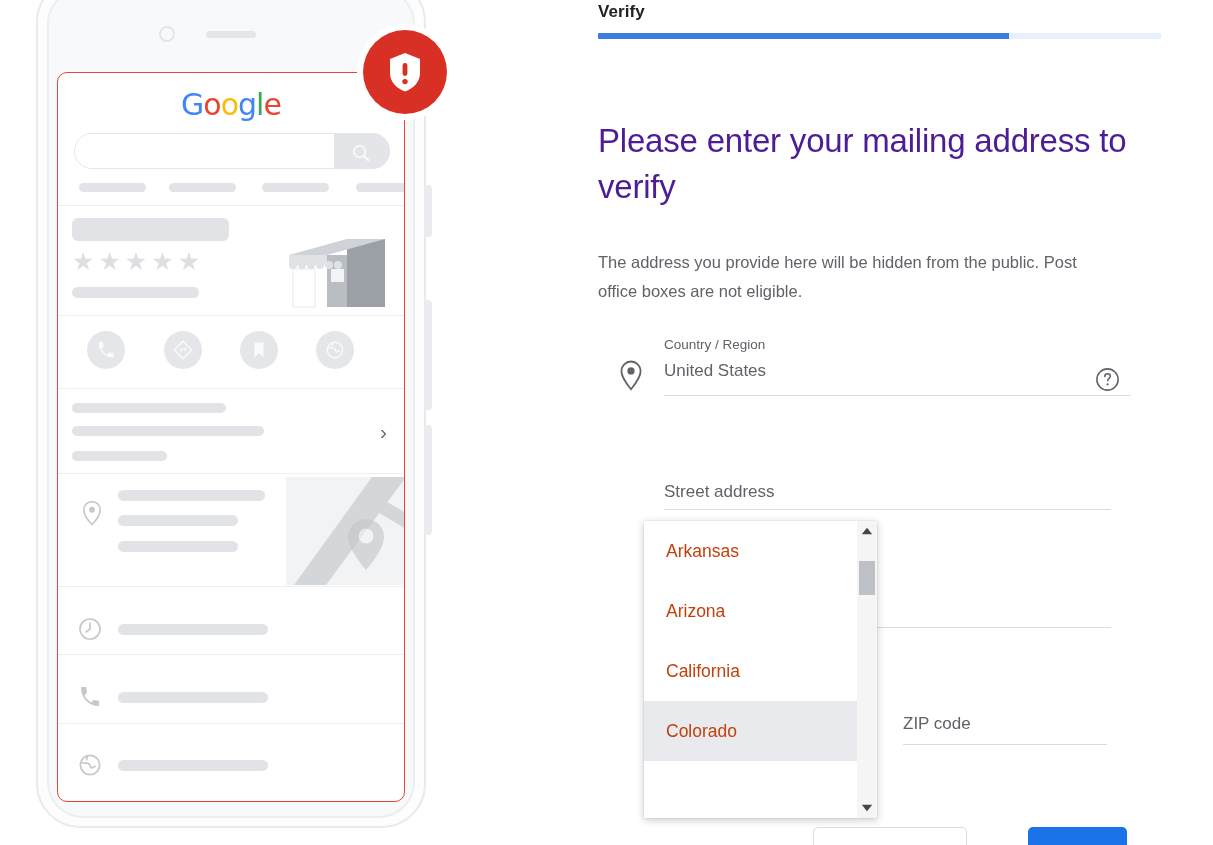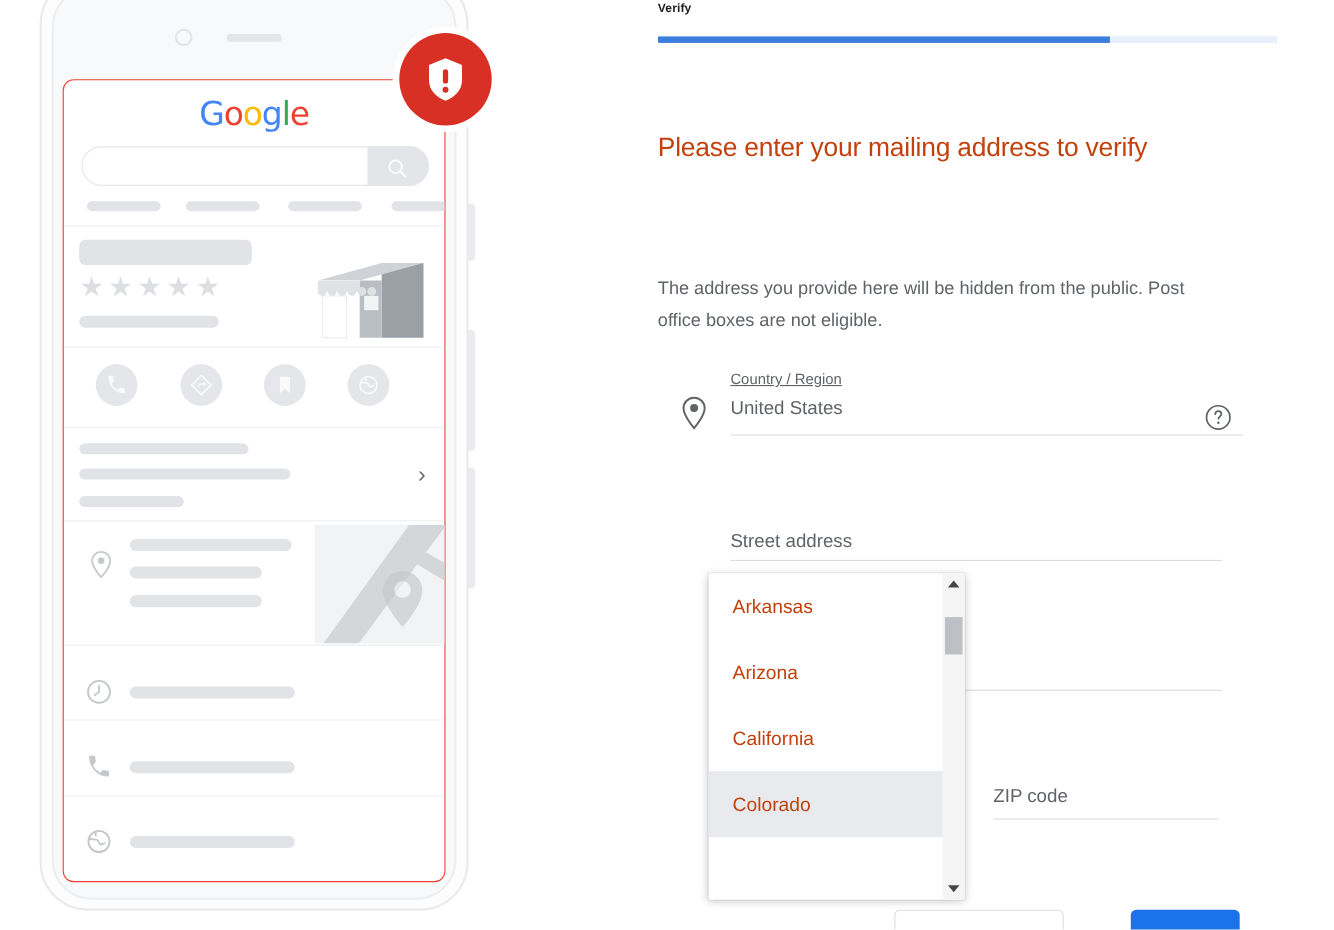--- a/index.html
+++ b/index.html
@@ -203,21 +203,21 @@
   #form-panel {
     position: absolute;
     left: 470px; top: 0;
     width: 743px; height: 845px;
     background: #fff;
   }
 
   .step-label {
     position: absolute;
     left: 128px; top: 2px;
-    font-size: 11px;
+    font-size: 17px;
     font-weight: 700;
     color: #202124;
     letter-spacing: 0.1px;
   }
 
   .progress-track {
     position: absolute;
     left: 128px; top: 33px;
     width: 563px; height: 6px;
     border-radius: 1px;
@@ -228,24 +228,24 @@
     position: absolute;
     left: 0; top: 0;
     height: 6px;
     background: #3b7ddd;
   }
 
   .page-title {
     position: absolute;
     left: 128px; top: 96px;
     width: 560px;
-    font-size: 24px;
+    font-size: 33px;
     line-height: 46px;
     font-weight: 400;
-    color: #c2410c;
+    color: #4c1d95;
     letter-spacing: -0.2px;
   }
 
   .page-desc {
     position: absolute;
     left: 128px; top: 231px;
     width: 510px;
     font-size: 16.5px;
     line-height: 29px;
     color: #5f6368;
@@ -253,21 +253,20 @@
 
   .pin-icon-wrap { position: absolute; left: 148px; top: 360px; }
 
   .field { position: absolute; }
   .field-label {
     position: absolute;
     left: 0; top: 0;
     font-size: 13.5px;
     color: #5f6368;
     white-space: nowrap;
-    text-decoration: underline;
   }
   .field-value {
     position: absolute;
     left: 0; top: 24px;
     font-size: 17px;
     color: #5f6368;
     white-space: nowrap;
   }
   .field-underline {
     position: absolute;

